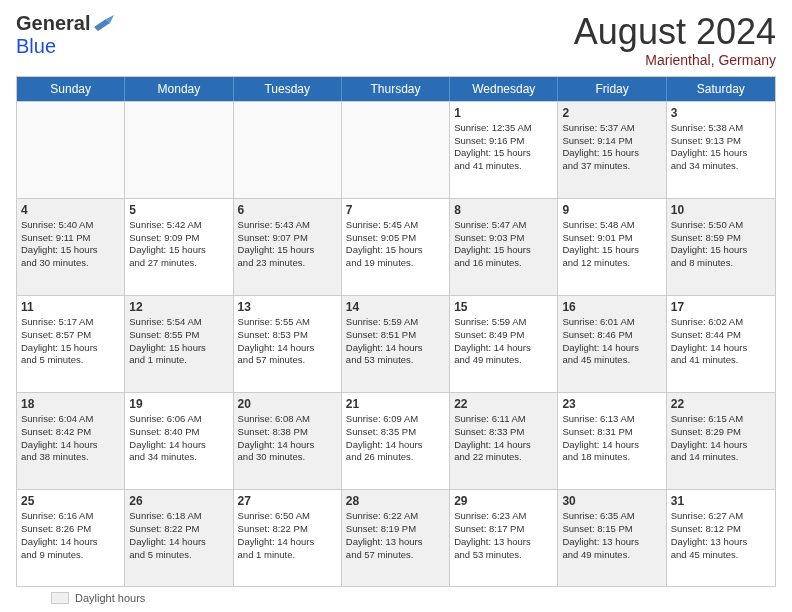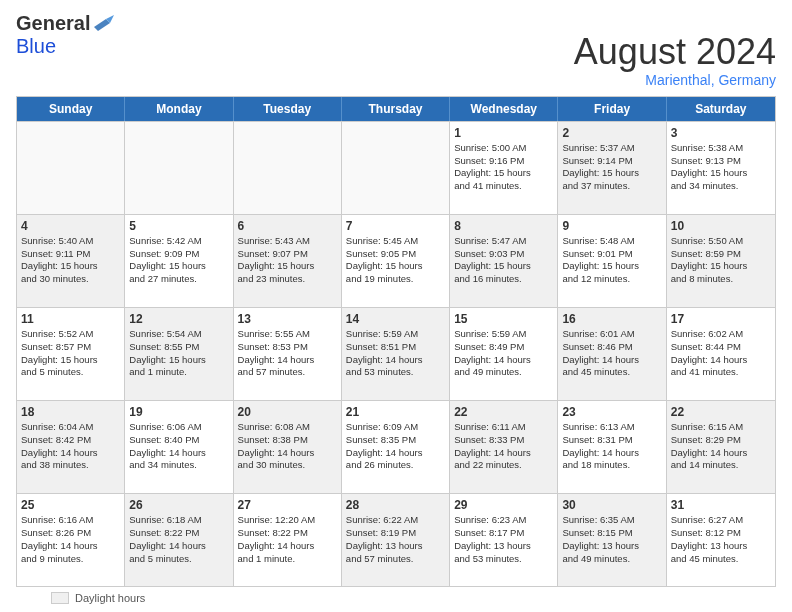--- a/index.html
+++ b/index.html
@@ -26,47 +26,46 @@
     .logo {
       display: flex;
       align-items: center;
       gap: 0px;
       justify-content: center;
     }
     .logo-general { color: #333; }
     .logo-blue { color: #1a73e8; }
     .title-block {
       text-align: right;
-      margin-top: 20px;
     }
     .month-title {
       font-size: 36px;
       font-weight: normal;
       color: #333;
       line-height: 1.1;
     }
     .subtitle {
       font-size: 14px;
-      color: #3b82f6;
+      color: #7f1d1d;
     }
     .calendar {
       flex: 1;
       display: flex;
       flex-direction: column;
       border: 1px solid #ccc;
     }
     .cal-header {
       display: grid;
       grid-template-columns: repeat(7, 1fr);
       background: #2a6db5;
     }
     .cal-header-cell {
       color: #fff;
       font-size: 12px;
-      font-weight: bold;
+      font-weight: normal;
       text-align: center;
       padding: 5px 14px;
       border-right: 1px solid #5590cc;
     }
     .cal-header-cell:last-child { border-right: none; }
     .cal-body {
       flex: 1;
       display: flex;
       flex-direction: column;
     }
@@ -146,21 +145,21 @@
         <div class="cal-header-cell">Saturday</div>
       </div>
     <div class="cal-body">
     <div class="cal-row">
           <div class="cal-cell empty"></div>
           <div class="cal-cell empty"></div>
           <div class="cal-cell empty"></div>
           <div class="cal-cell empty"></div>
           <div class="cal-cell">
             <span class="day-num">1</span>
-            <div>Sunrise: 5:00 AM</div>
+            <div>Sunrise: 12:35 AM</div>
             <div>Sunset: 9:16 PM</div>
             <div>Daylight: 15 hours</div>
             <div>and 41 minutes.</div>
           </div>
           <div class="cal-cell shaded">
             <span class="day-num">2</span>
             <div>Sunrise: 5:37 AM</div>
             <div>Sunset: 9:14 PM</div>
             <div>Daylight: 15 hours</div>
             <div>and 37 minutes.</div>
@@ -220,21 +219,21 @@
             <span class="day-num">10</span>
             <div>Sunrise: 5:50 AM</div>
             <div>Sunset: 8:59 PM</div>
             <div>Daylight: 15 hours</div>
             <div>and 8 minutes.</div>
           </div>
         </div>
         <div class="cal-row">
           <div class="cal-cell">
             <span class="day-num">11</span>
-            <div>Sunrise: 5:52 AM</div>
+            <div>Sunrise: 5:17 AM</div>
             <div>Sunset: 8:57 PM</div>
             <div>Daylight: 15 hours</div>
             <div>and 5 minutes.</div>
           </div>
           <div class="cal-cell shaded">
             <span class="day-num">12</span>
             <div>Sunrise: 5:54 AM</div>
             <div>Sunset: 8:55 PM</div>
             <div>Daylight: 15 hours</div>
             <div>and 1 minute.</div>
@@ -336,21 +335,21 @@
           </div>
           <div class="cal-cell shaded">
             <span class="day-num">26</span>
             <div>Sunrise: 6:18 AM</div>
             <div>Sunset: 8:22 PM</div>
             <div>Daylight: 14 hours</div>
             <div>and 5 minutes.</div>
           </div>
           <div class="cal-cell">
             <span class="day-num">27</span>
-            <div>Sunrise: 12:20 AM</div>
+            <div>Sunrise: 6:50 AM</div>
             <div>Sunset: 8:22 PM</div>
             <div>Daylight: 14 hours</div>
             <div>and 1 minute.</div>
           </div>
           <div class="cal-cell shaded">
             <span class="day-num">28</span>
             <div>Sunrise: 6:22 AM</div>
             <div>Sunset: 8:19 PM</div>
             <div>Daylight: 13 hours</div>
             <div>and 57 minutes.</div>

